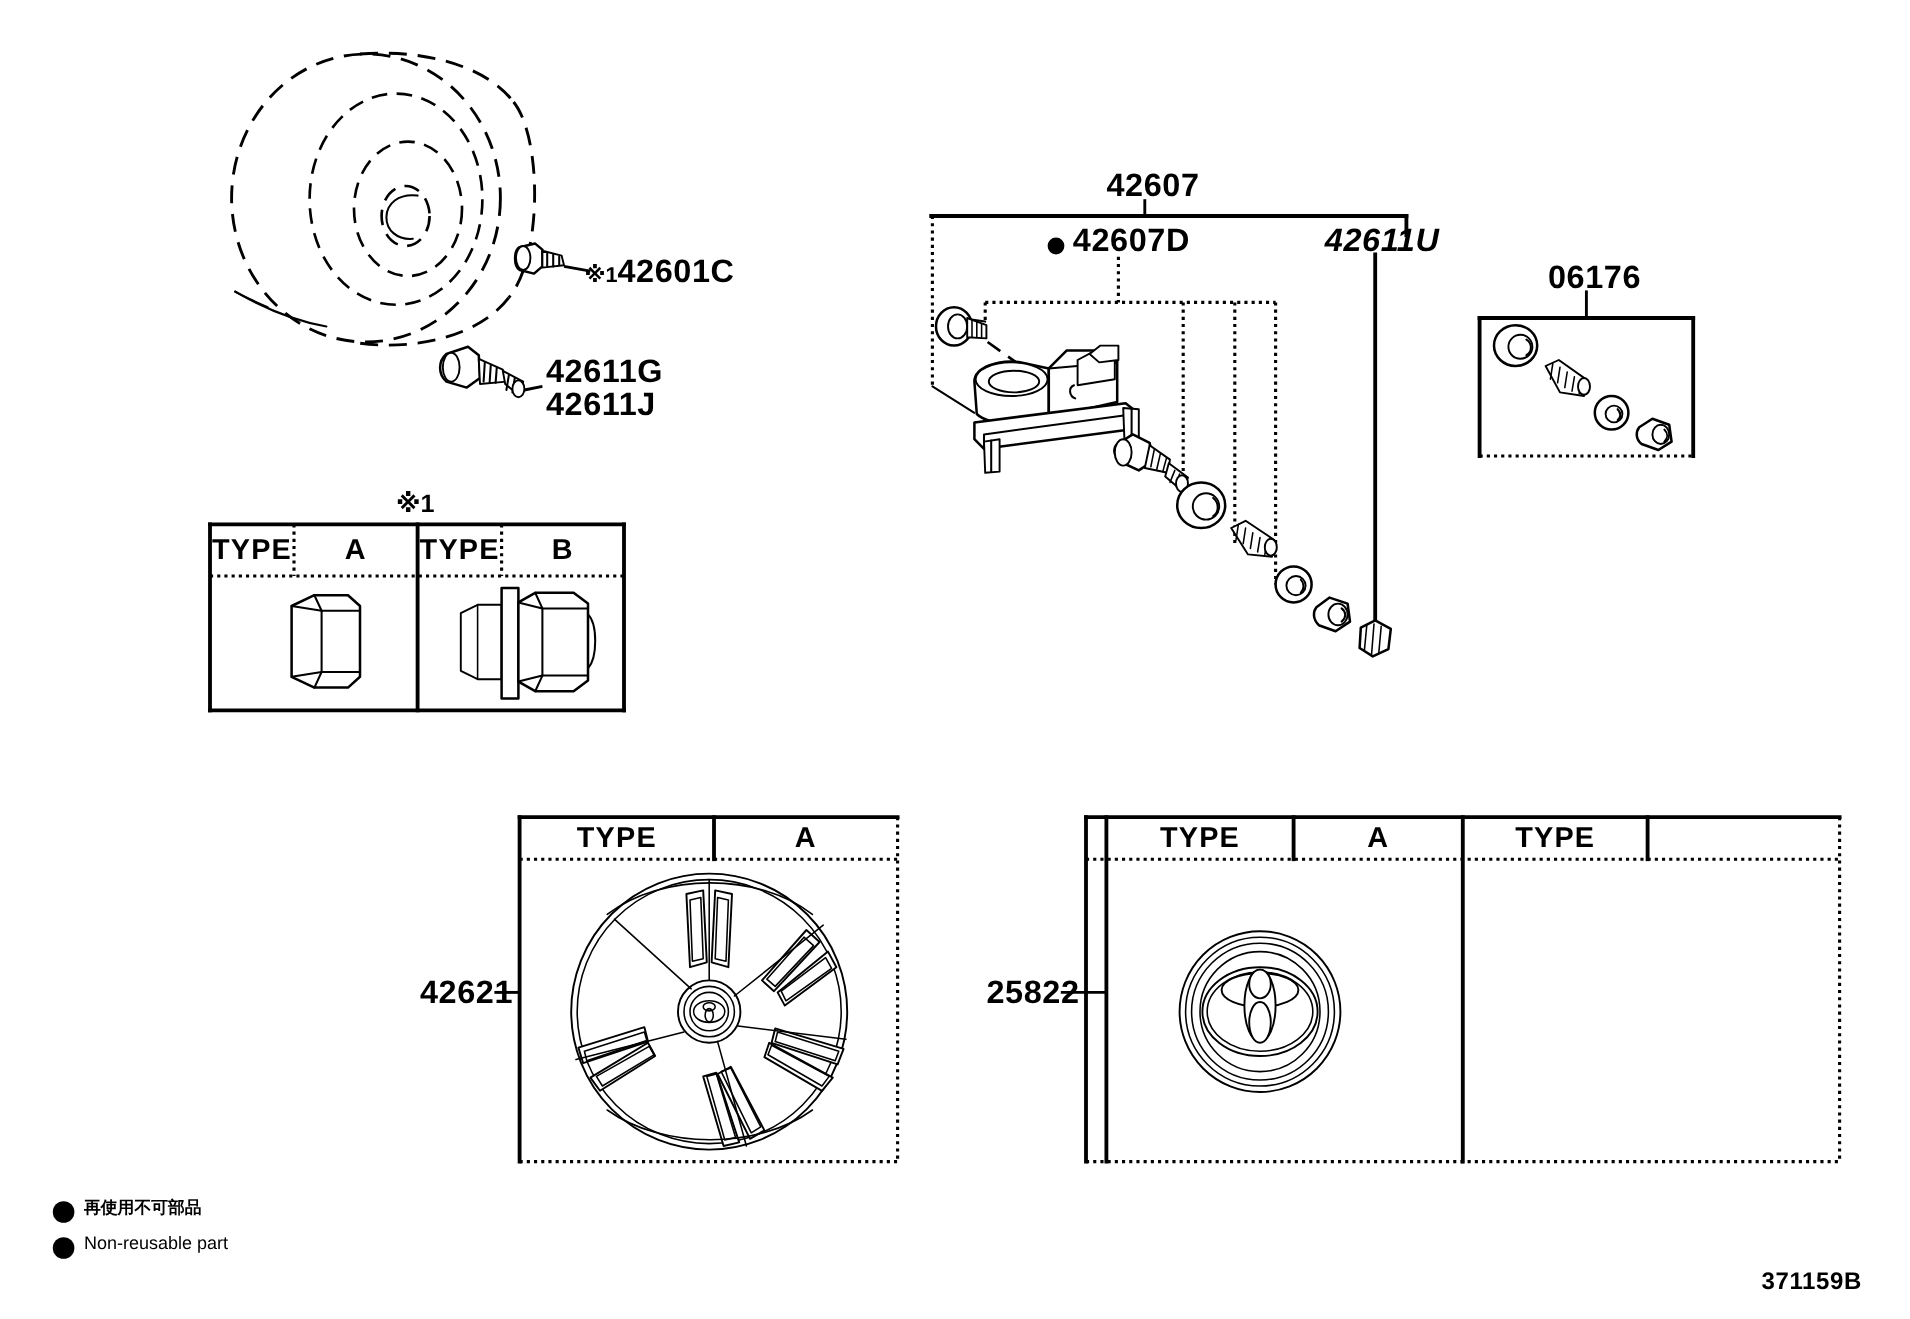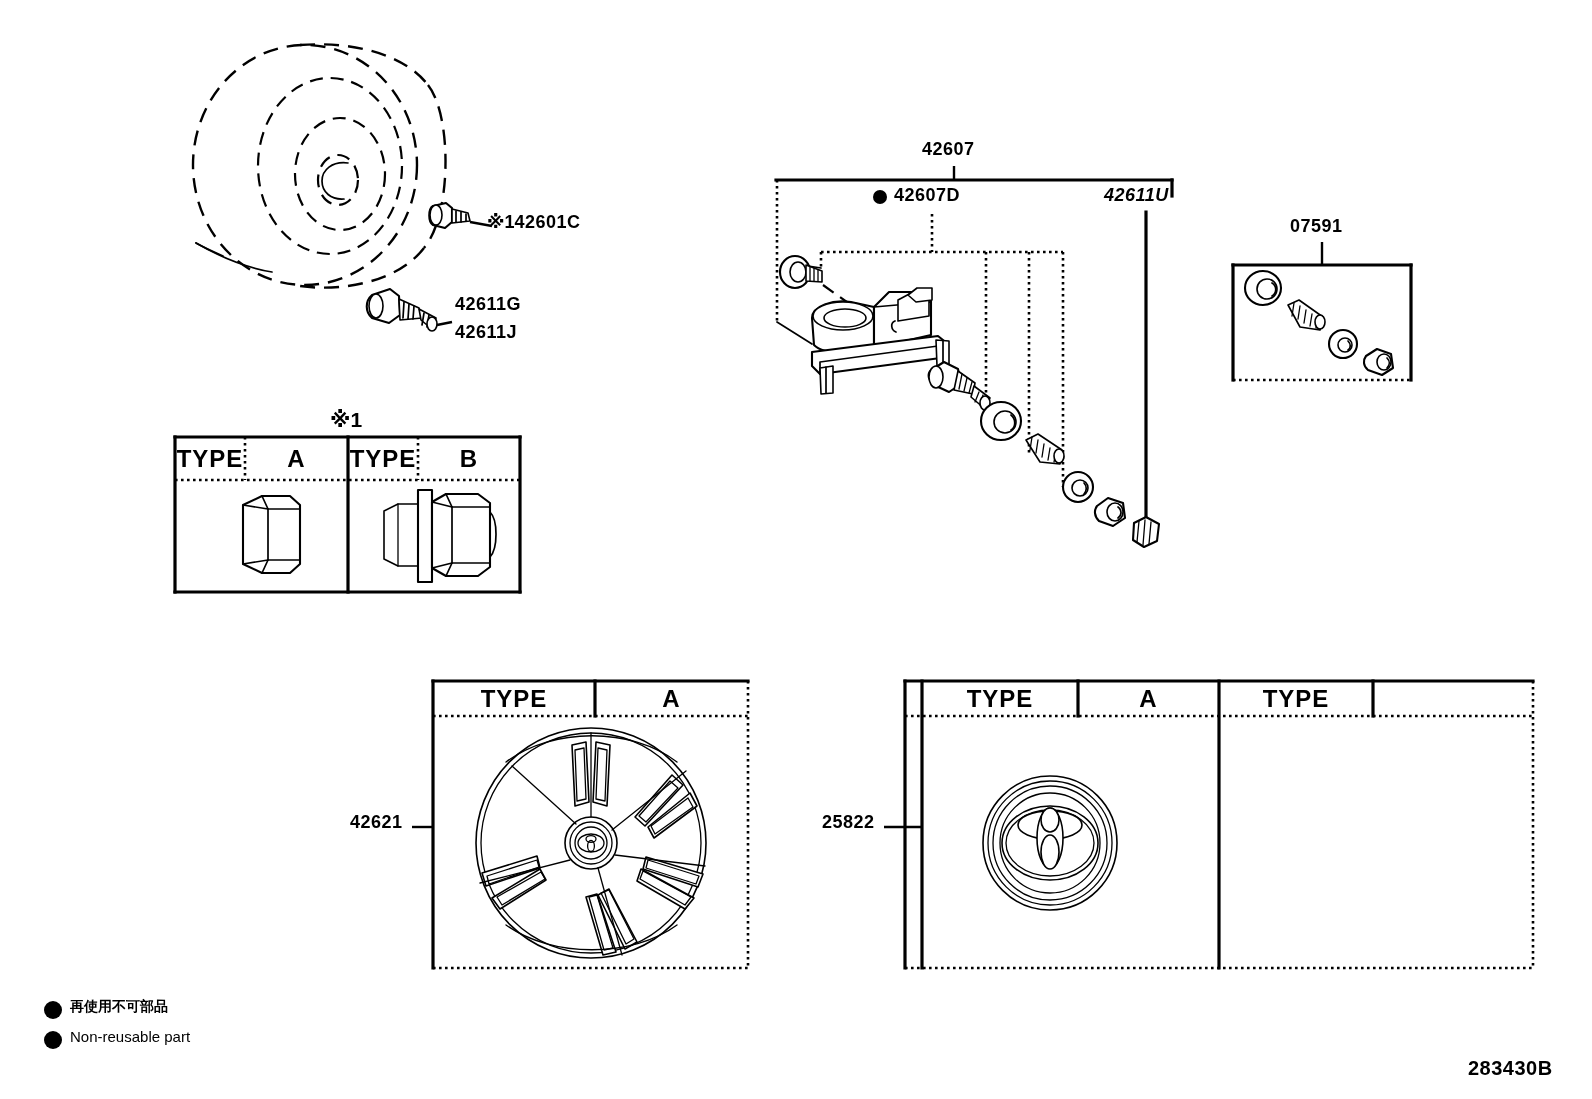--- a/index.html
+++ b/index.html
@@ -7,21 +7,21 @@
   body{
     width:1592px;height:1099px;position:relative;overflow:hidden;
     font-family:"Liberation Sans","DejaVu Sans",sans-serif;
     color:#000;
   }
   #root{position:absolute;inset:0;}
   svg.layer{position:absolute;left:0;top:0;width:1592px;height:1099px;overflow:visible;}
 
   .lbl{position:absolute;white-space:nowrap;font-weight:bold;color:#000;
        font-family:"Liberation Sans","DejaVu Sans",sans-serif;}
-  .pn{font-size:18px;letter-spacing:0.5px;}
+  .pn{font-size:27px;letter-spacing:0.5px;}
   .pn-ref{font-size:18px;font-weight:bold;}
   .cell-txt{font-size:24px;letter-spacing:1px;}
   .legend-txt{font-size:15px;font-weight:normal;}
   .legend-jp{font-size:14px;font-weight:bold;font-family:"DejaVu Sans",sans-serif;}
   .drawno{font-size:20px;font-weight:bold;letter-spacing:0.5px;}
 
   .bullet{display:inline-block;width:14px;height:14px;border-radius:50%;
           background:#000;vertical-align:middle;margin-right:7px;}
   .tbl-cell{position:absolute;display:flex;align-items:center;justify-content:center;}
 </style>
@@ -344,21 +344,21 @@
   <div class="lbl pn" style="left:455px;top:322px;">42611J</div>
 
   <div class="lbl pn" style="left:922px;top:139px;">42607</div>
 
   <div class="lbl" style="left:873px;top:185px;">
     <span class="bullet"></span><span class="pn">42607D</span>
   </div>
 
   <div class="lbl pn" style="left:1104px;top:185px;font-style:italic;">42611U</div>
 
-  <div class="lbl pn" style="left:1290px;top:216px;">07591</div>
+  <div class="lbl pn" style="left:1290px;top:216px;">06176</div>
 
   <div class="lbl" style="left:330px;top:408px;font-size:21px;">※1</div>
 
   <div class="tbl-cell cell-txt lbl" style="left:175px;top:437px;width:70px;height:43px;">TYPE</div>
   <div class="tbl-cell cell-txt lbl" style="left:245px;top:437px;width:103px;height:43px;">A</div>
   <div class="tbl-cell cell-txt lbl" style="left:348px;top:437px;width:70px;height:43px;">TYPE</div>
   <div class="tbl-cell cell-txt lbl" style="left:418px;top:437px;width:102px;height:43px;">B</div>
 
   <div class="lbl pn" style="left:350px;top:812px;">42621</div>
   <div class="tbl-cell cell-txt lbl" style="left:433px;top:681px;width:162px;height:35px;">TYPE</div>
@@ -366,15 +366,15 @@
 
   <div class="lbl pn" style="left:822px;top:812px;">25822</div>
   <div class="tbl-cell cell-txt lbl" style="left:922px;top:681px;width:156px;height:35px;">TYPE</div>
   <div class="tbl-cell cell-txt lbl" style="left:1078px;top:681px;width:141px;height:35px;">A</div>
   <div class="tbl-cell cell-txt lbl" style="left:1219px;top:681px;width:154px;height:35px;">TYPE</div>
   <div class="tbl-cell cell-txt lbl" style="left:1373px;top:681px;width:160px;height:35px;"></div>
 
   <div class="lbl legend-jp" style="left:70px;top:998px;">再使用不可部品</div>
   <div class="lbl legend-txt" style="left:70px;top:1028px;">Non-reusable part</div>
 
-  <div class="lbl drawno" style="left:1468px;top:1057px;">283430B</div>
+  <div class="lbl drawno" style="left:1468px;top:1057px;">371159B</div>
 
 </div>
 
 </body></html>

